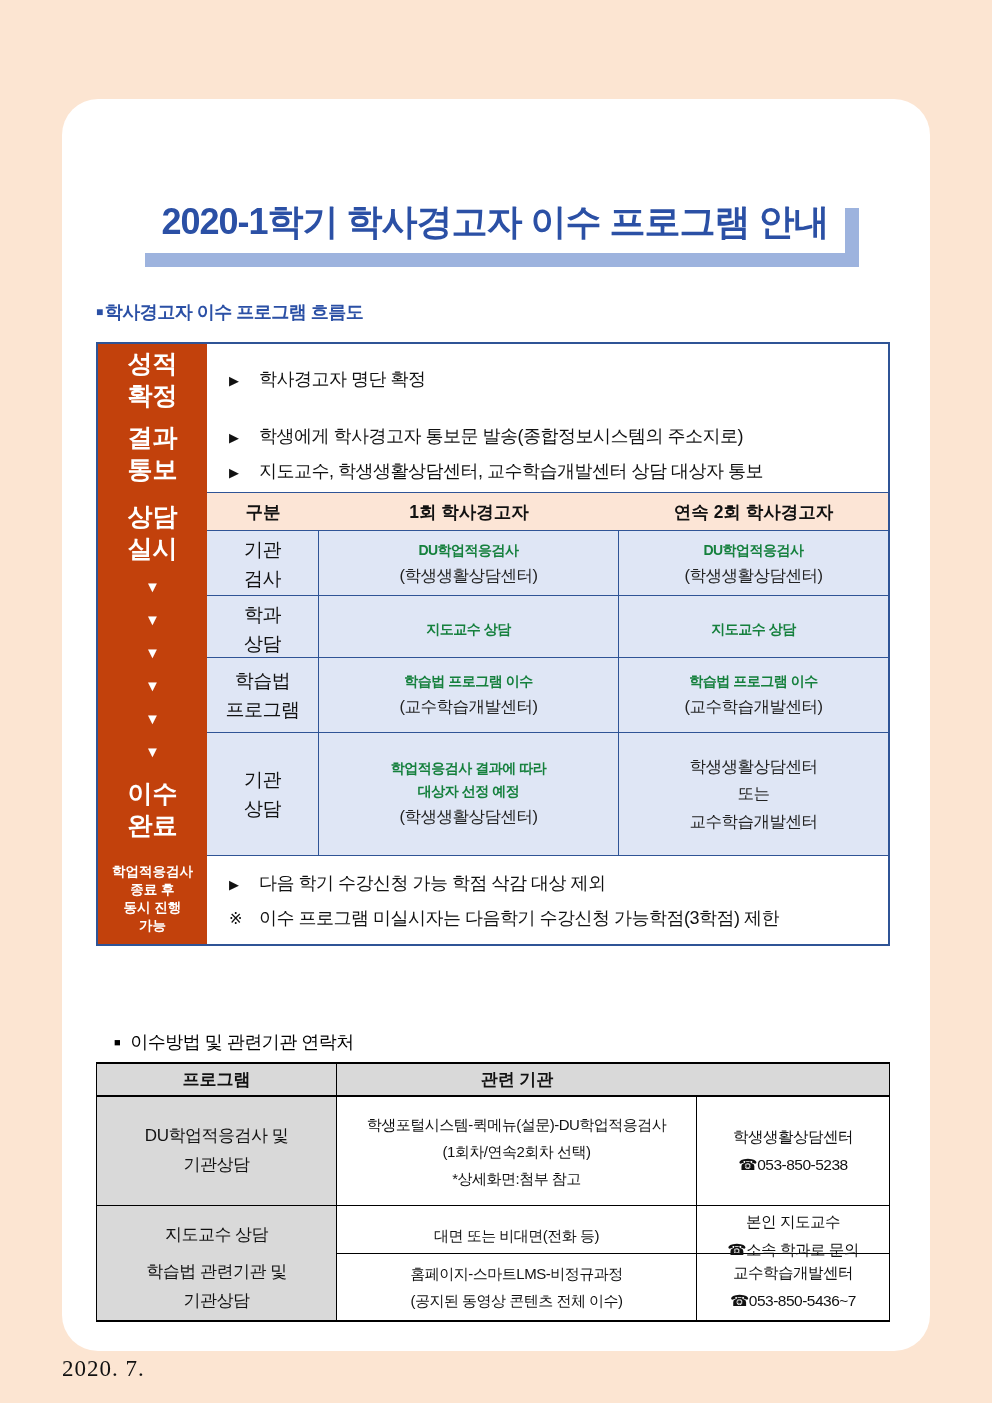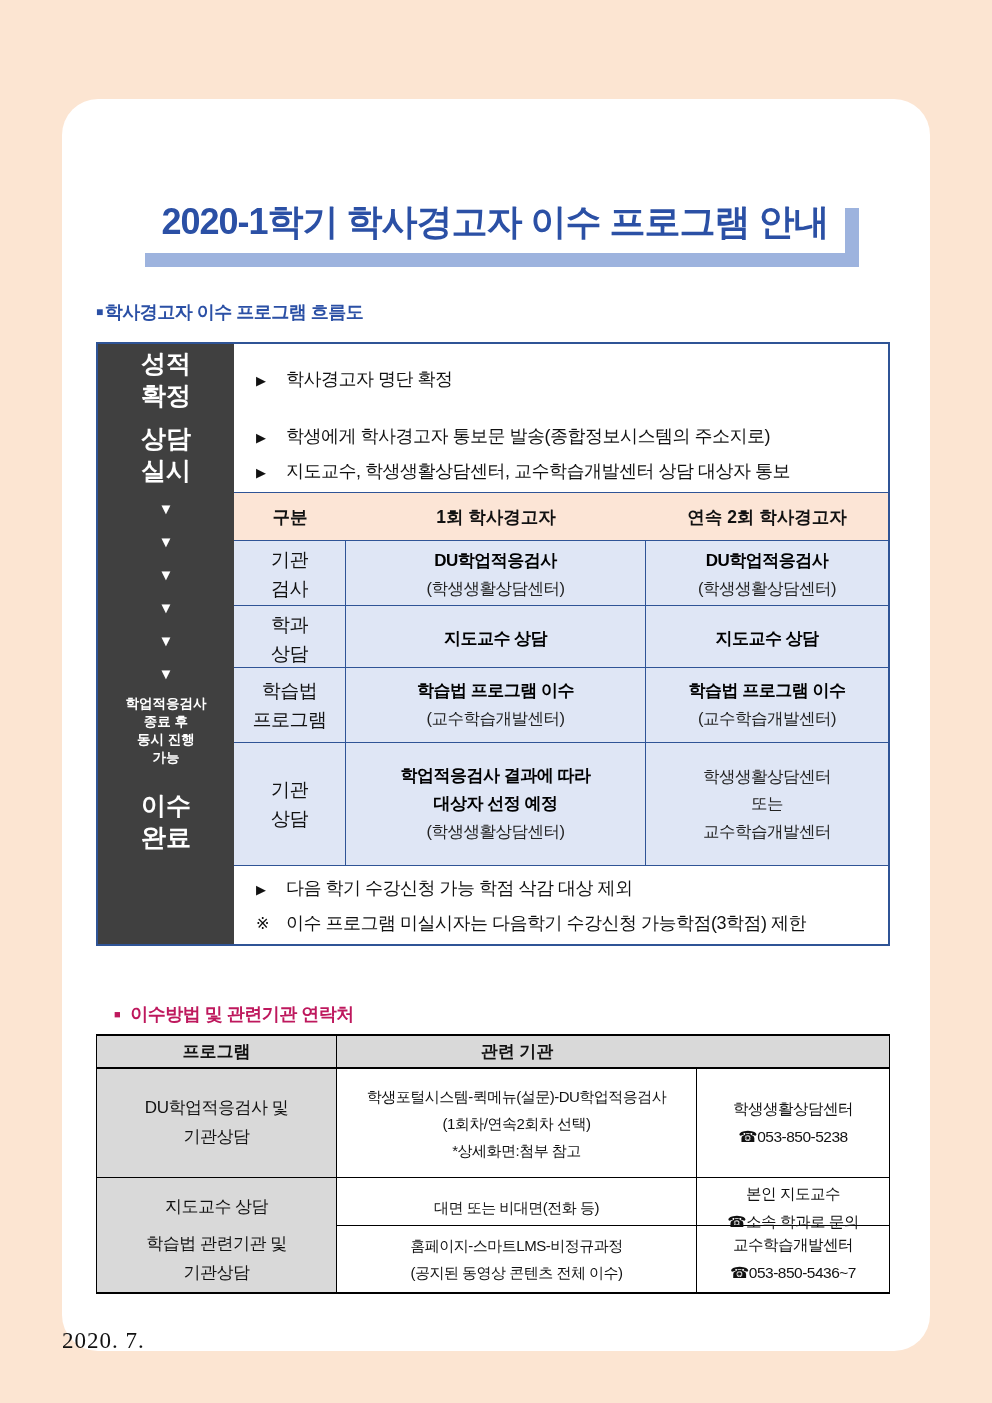--- a/index.html
+++ b/index.html
@@ -12,27 +12,27 @@
   
   .title-row { text-align:center; height:64px; }
   .title-box { position:relative; display:inline-block; padding:2px 10px 6px 4px; transform:translateX(2px); }
   .title-text { font-size:36px; font-weight:bold; color:#2b50a5; letter-spacing:-1px; white-space:nowrap; }
   .title-shadow-bottom { position:absolute; left:-12px; right:-6px; bottom:-14px; height:14px; background:#9db3de; }
   .title-shadow-right  { position:absolute; right:-20px; top:12px; bottom:-14px; width:14px; background:#9db3de; }
 
   
   .flow-heading { margin:40px 0 0 34px; color:#2b50a5; font-weight:bold; font-size:18px; letter-spacing:-0.5px; }
   .flow-heading .sq { font-size:12px; vertical-align:2px; margin-right:2px; }
-  .contact-heading { margin:56px 0 0 52px; color:#be185d; font-weight:bold; font-size:18px; letter-spacing:-0.5px; }
+  .contact-heading { margin:84px 0 0 52px; color:#000000; font-weight:normal; font-size:18px; letter-spacing:-0.5px; }
   .contact-heading .sq { font-size:11px; vertical-align:2px; margin-right:10px; }
 
   
   .flow-table { margin:18px 34px 0 34px; width:794px; height:604px;
                 border:2px solid #2f5496; display:flex; background:#fff; }
-  .flow-sidebar { width:136px; background:#404040; color:#fff; text-align:center;
+  .flow-sidebar { width:109px; background:#c2410c; color:#fff; text-align:center;
                   display:flex; flex-direction:column; flex-shrink:0; }
   .seg { display:flex; flex-direction:column; justify-content:center; }
   .seg-score   { height:70px; }
   .seg-notify  { height:78px; }
   .seg-counsel { height:272px; justify-content:flex-start; padding-top:8px; }
   .seg-note    { height:90px; }
   .seg-done    { height:90px; }
   .side-label { font-size:25px; font-weight:bold; line-height:1.28; letter-spacing:0; }
   .arrow-stack { margin-top:6px; display:flex; flex-direction:column; }
   .side-arrow { font-size:15px; line-height:33px; color:#fff; }
@@ -43,31 +43,31 @@
   .frow-score  { height:70px; display:flex; flex-direction:column; justify-content:center; background:#fff; }
   .frow-notify { height:78px; display:flex; flex-direction:column; justify-content:center; gap:11px; background:#fff; }
   .frow-done   { flex:1; display:flex; flex-direction:column; justify-content:center; gap:11px;
                  background:#fff; border-top:1px solid #2f5496; }
   .bullet-line { display:flex; align-items:baseline; padding-left:22px; }
   .bullet-marker { font-size:13px; color:#111; width:30px; flex-shrink:0; }
   .bullet-marker.ref { font-size:16px; }
   .bullet-text { font-size:18px; color:#111; letter-spacing:-0.5px; }
 
   .grid-row { display:grid; grid-template-columns:112px 300px 1fr; border-top:1px solid #2f5496; }
-  .grid-head { height:48px; background:#fce5d6; }
+  .grid-head { height:38px; background:#fce5d6; }
   .grid-head .gcell { border-right:none; font-weight:bold; font-size:17.5px; color:#111; }
   .gr-test  { height:65px;  background:#dfe6f5; }
   .gr-dept  { height:62px;  background:#dfe6f5; }
   .gr-learn { height:75px;  background:#dfe6f5; }
   .gr-org   { height:123px; background:#dfe6f5; }
   .gcell { display:flex; flex-direction:column; align-items:center; justify-content:center;
            text-align:center; border-right:1px solid #2f5496; padding:4px 6px; }
   .gcell:last-child { border-right:none; }
   .cat-line  { font-size:19px; color:#111; line-height:1.55; letter-spacing:-0.5px; }
-  .main-line { font-size:17px; font-weight:bold; color:#000000; line-height:1.65; letter-spacing:-0.5px; }
+  .main-line { font-size:14px; font-weight:bold; color:#15803d; line-height:1.65; letter-spacing:-0.5px; }
   .sub-line  { font-size:16.5px; color:#222; line-height:1.65; letter-spacing:-0.5px; }
 
   
   .contact-table { margin:8px 34px 0 34px; width:794px;
                    border:1px solid #000; border-top-width:2px; border-bottom-width:2px; background:#fff; }
   .crow { display:grid; grid-template-columns:240px 360px 1fr; }
   .crow-head { height:33px; background:#d9d9d9; border-bottom:2px solid #000; }
   .crow-head .ccell { font-weight:bold; font-size:17px; color:#111; }
   .crow-1 { height:109px; border-bottom:1px solid #000; }
   .crow-2 { height:48px; border-bottom:1px solid #000; }
@@ -101,42 +101,46 @@
       <span class="sq">■</span><span>학사경고자 이수 프로그램 흐름도</span>
     </div>
 
     <div class="flow-table">
 
       <div class="flow-sidebar">
         <div class="seg seg-score">
           <div class="side-label">성적</div>
           <div class="side-label">확정</div>
         </div>
+        <div class="seg seg-notify">
+          <div class="side-label">결과</div>
+          <div class="side-label">통보</div>
+        </div>
         <div class="seg seg-counsel">
           <div class="side-label">상담</div>
           <div class="side-label">실시</div>
           <div class="arrow-stack">
             <span class="side-arrow">▼</span>
             <span class="side-arrow">▼</span>
             <span class="side-arrow">▼</span>
             <span class="side-arrow">▼</span>
             <span class="side-arrow">▼</span>
             <span class="side-arrow">▼</span>
           </div>
+        </div>
+        <div class="seg seg-done">
+          <div class="side-label">이수</div>
+          <div class="side-label">완료</div>
         </div>
         <div class="seg seg-note">
           <div class="side-note">학업적응검사</div>
           <div class="side-note">종료 후</div>
           <div class="side-note">동시 진행</div>
           <div class="side-note">가능</div>
         </div>
-        <div class="seg seg-done">
-          <div class="side-label">이수</div>
-          <div class="side-label">완료</div>
-        </div>
       </div>
 
       <div class="flow-content">
 
         <div class="frow frow-score">
           <div class="bullet-line">
             <span class="bullet-marker">▶</span>
             <span class="bullet-text">학사경고자 명단 확정</span>
           </div>
         </div>

